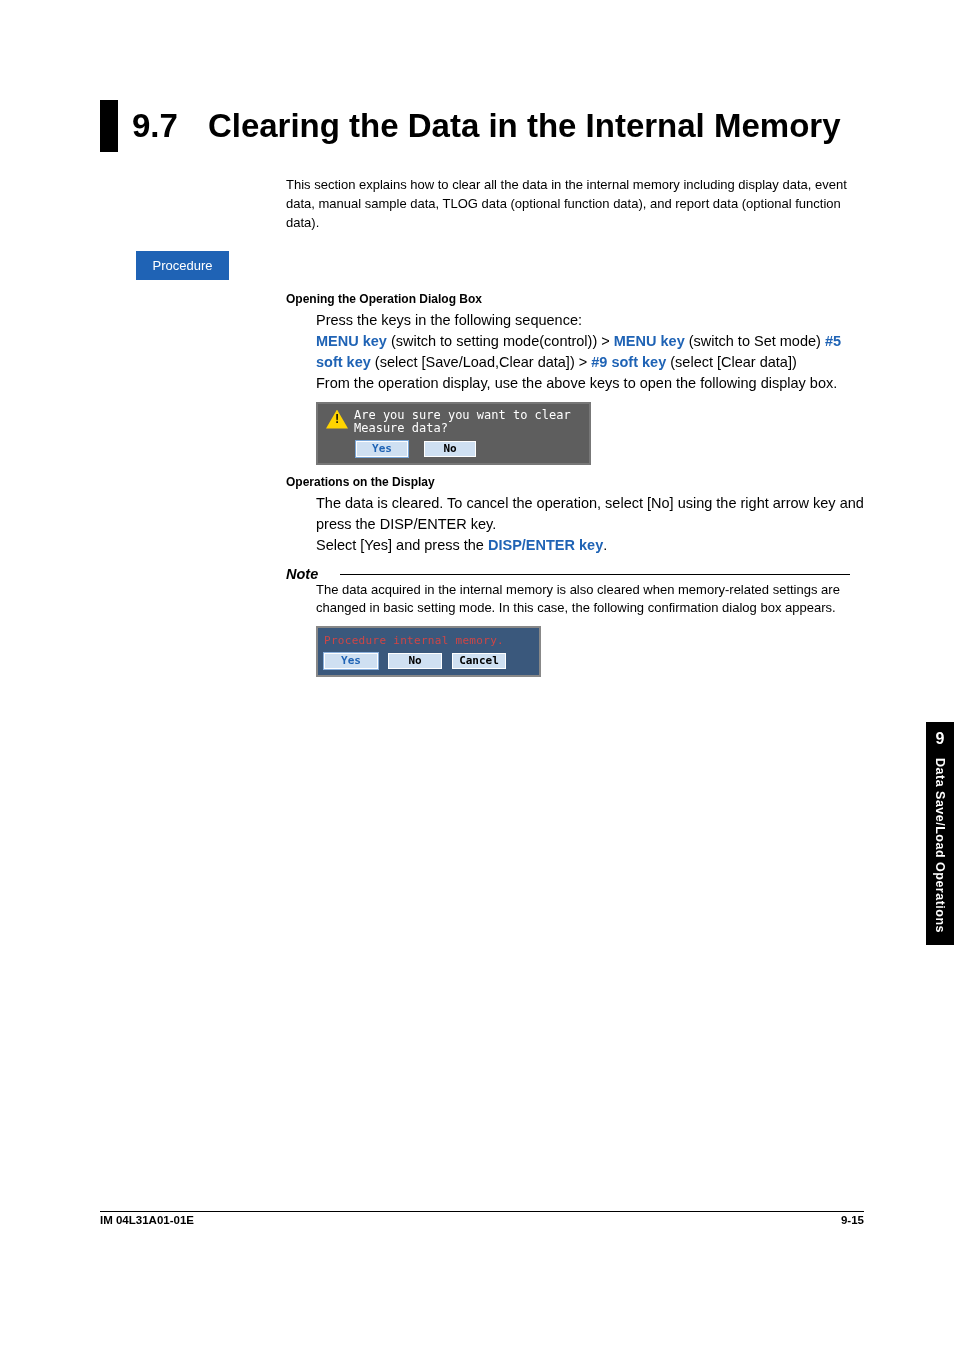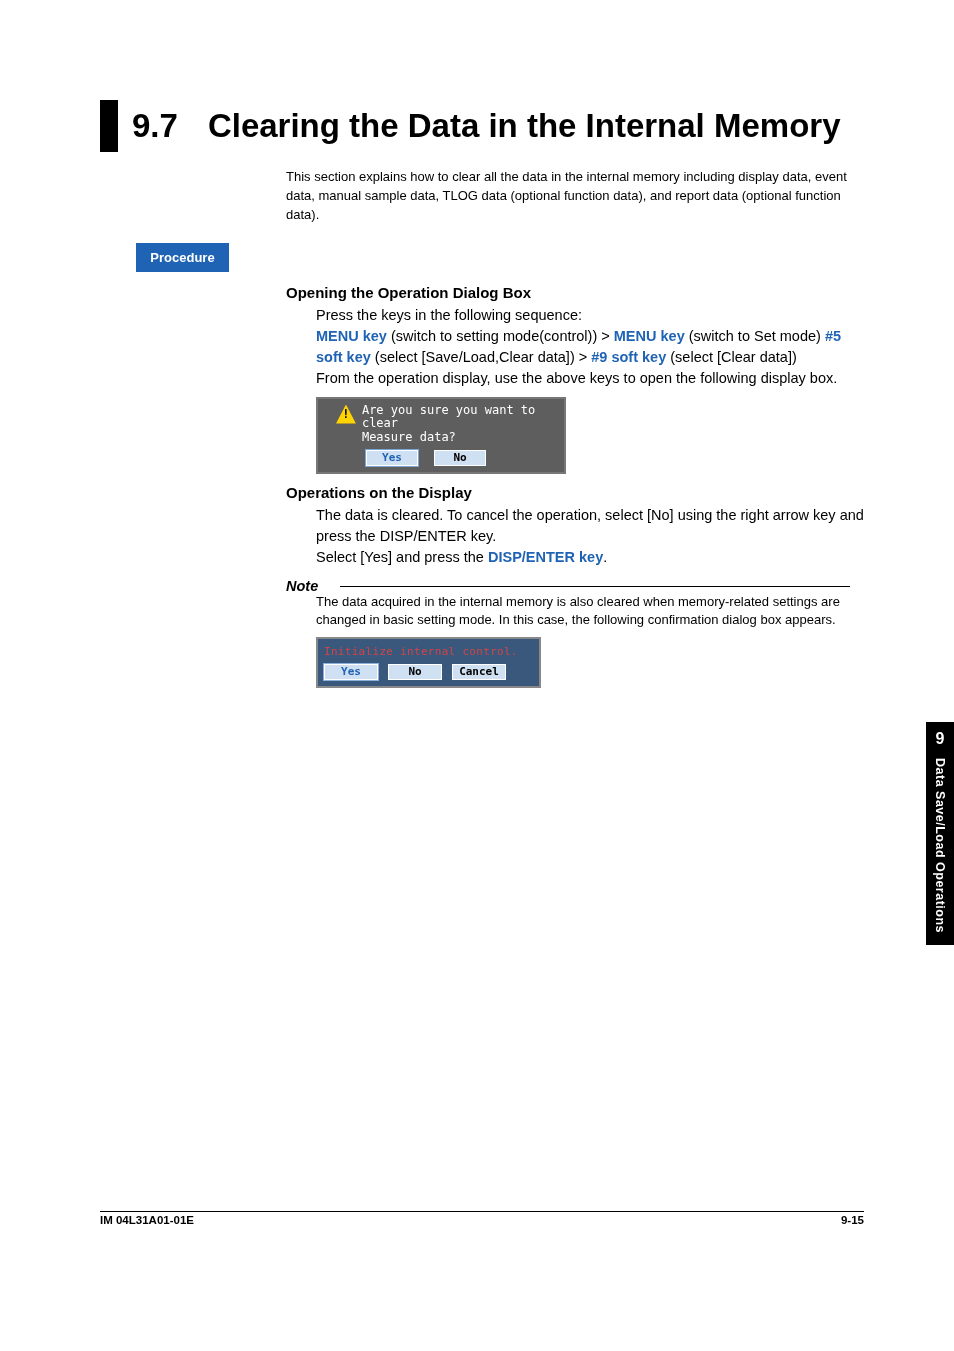--- a/index.html
+++ b/index.html
@@ -10,21 +10,21 @@
     height: 1351px;
     position: relative;
     color: #000;
   }
   .content {
     padding: 100px 90px 0 100px;
   }
   .title-row {
     display: flex;
     align-items: center;
-    margin-bottom: 16px;
+    margin-bottom: 24px;
   }
   .black-tab {
     width: 18px;
     height: 52px;
     background: #000;
     margin-right: 14px;
   }
   .chap-num {
     font-size: 33px;
     font-weight: bold;
@@ -36,48 +36,48 @@
   }
   .intro {
     margin-left: 186px;
     font-size: 13px;
     line-height: 1.45;
   }
   .proc-label {
     background: #1f63b5;
     color: #fff;
     font-size: 13px;
-    font-weight: bold;
+    font-weight: normal;
     text-align: center;
     padding: 7px 0;
     width: 93px;
     margin-top: 18px;
     margin-left: 36px;
   }
   .section-body {
     margin-left: 186px;
     margin-top: 12px;
   }
   .sub-head {
     font-weight: bold;
-    font-size: 15px;
+    font-size: 12px;
     margin-bottom: 4px;
   }
   .indent {
     margin-left: 30px;
     font-size: 14.5px;
     line-height: 1.45;
   }
   .key { color: #1f63b5; font-weight: bold; }
   .dialog1 {
-    width: 250px;
+    width: 275px;
     margin: 8px 0 10px 30px;
     border: 2px solid #777;
     background: #5e5e5e;
-    padding: 5px 6px 6px 18px;
+    padding: 5px 6px 6px 8px;
     font-family: "Lucida Console", monospace;
     font-size: 12px;
   }
   .dialog1-row { display:flex; align-items:flex-start; }
   .warn-icon {
     width: 22px; height: 19px; margin-right: 6px; margin-top:1px;
     background: #ffd400;
     clip-path: polygon(50% 0, 100% 100%, 0 100%);
     position: relative;
   }
@@ -220,21 +220,21 @@
       <p>
         <span>Select [Yes] and press the </span><span class="key">DISP/ENTER key</span><span>.</span>
       </p>
     </div>
 
     <p class="note-head">Note</p>
     <div class="note-rule"></div>
     <p class="note-text">The data acquired in the internal memory is also cleared when memory-related settings are changed in basic setting mode.  In this case, the following confirmation dialog box appears.</p>
 
     <div class="dialog2">
-      <div class="dialog2-title">Initialize internal control.</div>
+      <div class="dialog2-title">Procedure internal memory.</div>
       <div class="btn-row2">
         <div class="dlg-btn2 yes">Yes</div>
         <div class="dlg-btn2">No</div>
         <div class="dlg-btn2">Cancel</div>
       </div>
     </div>
   </div>
 </div>
 
 <div class="side-tab">

